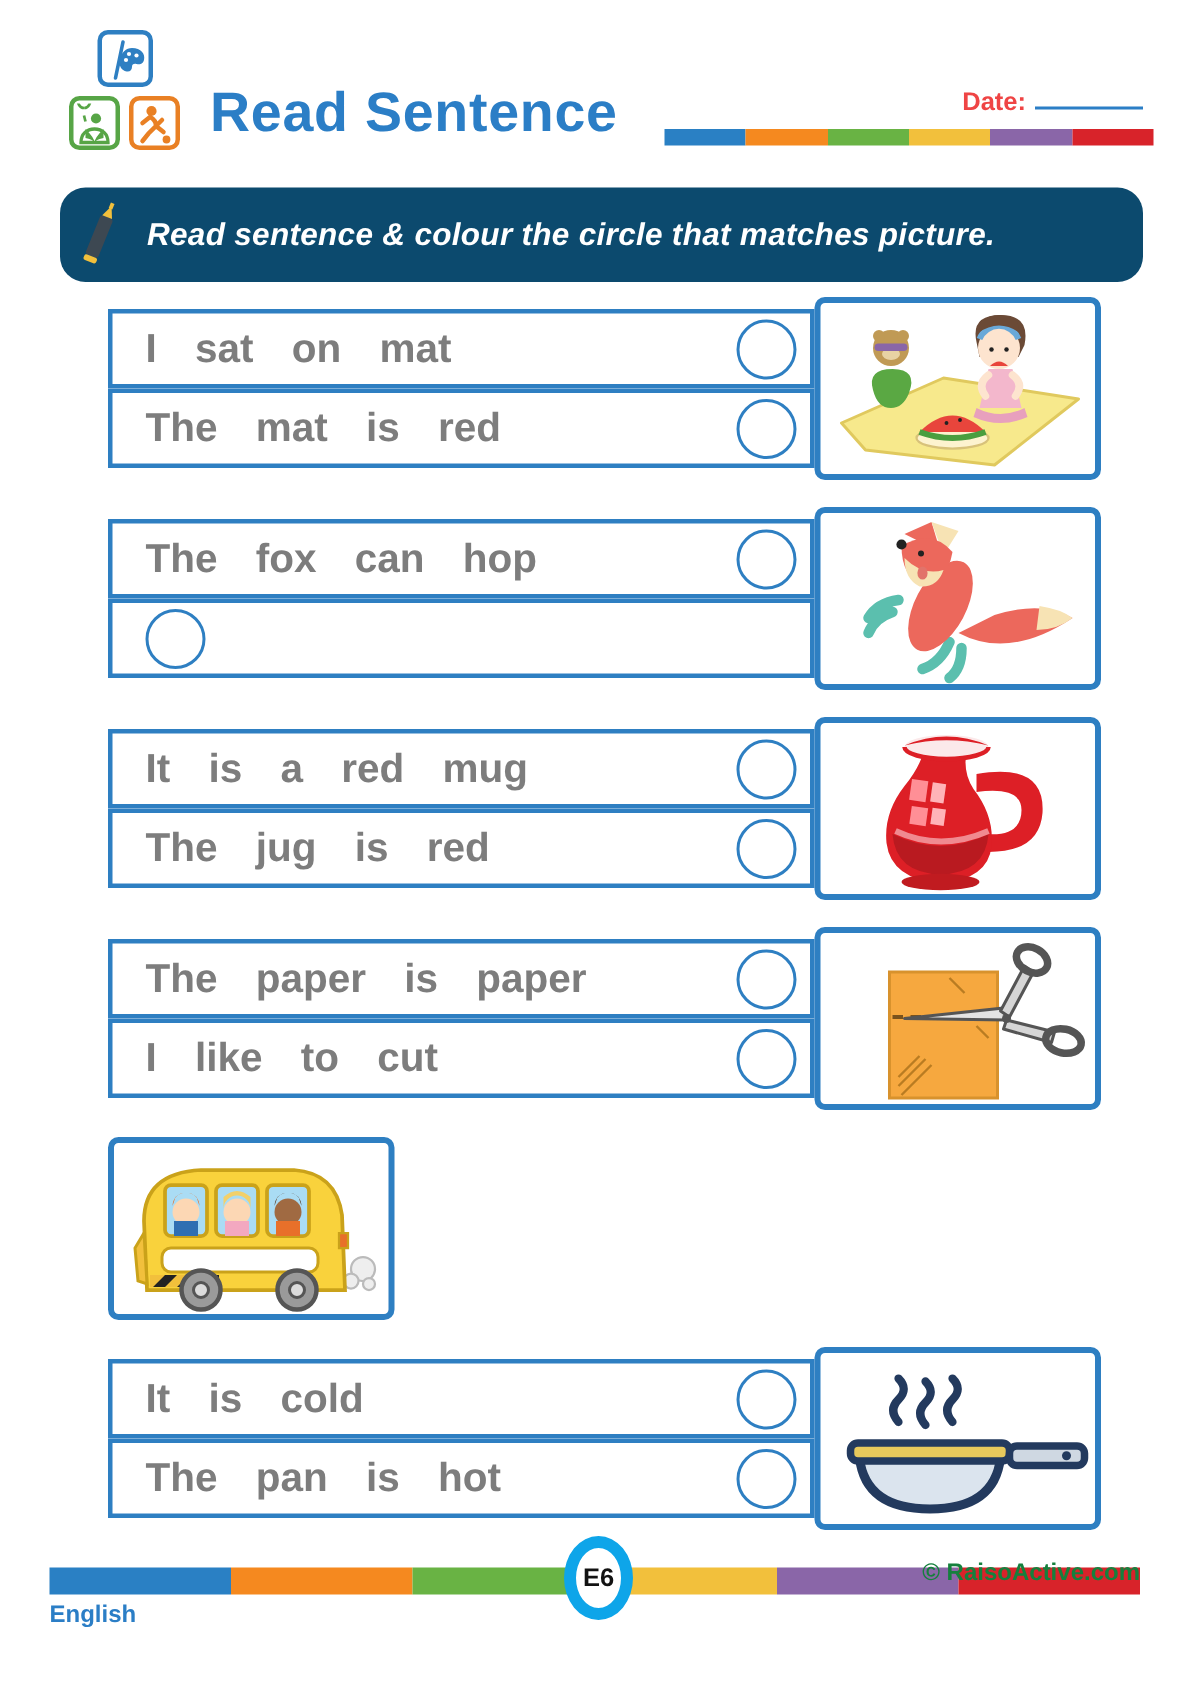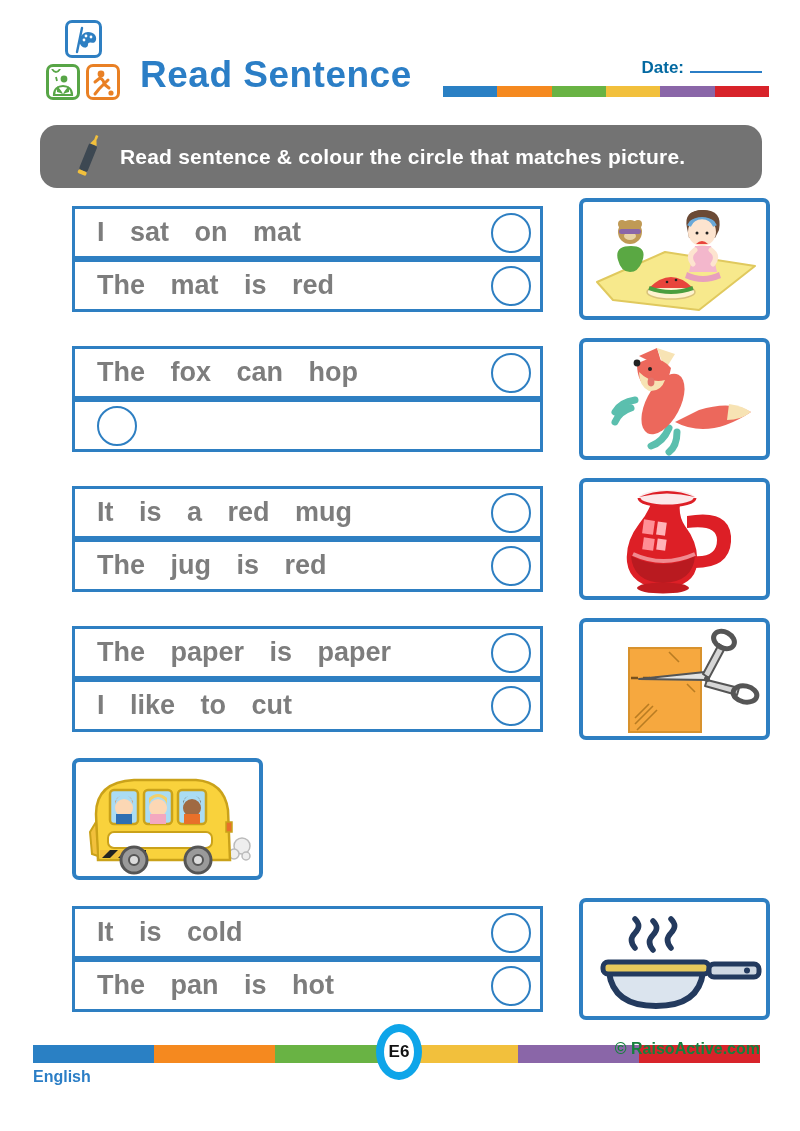--- a/index.html
+++ b/index.html
@@ -11,33 +11,33 @@
   .logo{position:absolute;left:46px;top:20px;width:78px;height:82px;}
   .logo-sq{position:absolute;border-radius:7px;background:#fff;box-sizing:border-box;}
   .sq-top{left:19px;top:0;width:37px;height:38px;border:3px solid #2e7fc2;}
   .sq-left{left:0;top:44px;width:34px;height:36px;border:3px solid #57a546;}
   .sq-right{left:40px;top:44px;width:34px;height:36px;border:3px solid #e98024;}
   .logo-sq svg{display:block;margin:2px auto 0;}
   .page-title{
     position:absolute;left:140px;top:54px;font-size:37px;font-weight:bold;
     color:#2b7ec6;letter-spacing:.5px;
   }
-  .date-wrap{position:absolute;right:38px;top:58px;font-size:17px;font-weight:bold;color:#0369a1;}
+  .date-wrap{position:absolute;right:38px;top:58px;font-size:17px;font-weight:bold;color:#ef4444;}
   .date-line{display:inline-block;width:72px;height:13px;border-bottom:2px solid #2b7ec6;margin-left:6px;}
   .top-rainbow{position:absolute;left:443px;top:86px;width:326px;height:11px;display:flex;}
   .rainbow-seg{flex:1;height:100%;}
   
   .banner{
     position:absolute;left:40px;top:125px;width:722px;height:63px;box-sizing:border-box;
-    background:#737373;border-radius:17px;display:flex;align-items:center;padding:0 32px;
+    background:#0c4a6e;border-radius:17px;display:flex;align-items:center;padding:0 10px;font-style:italic;
   }
   .banner-text{color:#ffffff;font-weight:bold;font-size:21px;margin-left:14px;letter-spacing:.2px;}
   
   .rows{position:absolute;left:42px;top:198px;width:728px;}
-  .row{display:flex;justify-content:space-between;align-items:center;height:122px;margin-bottom:18px;padding-left:30px;}
+  .row{display:flex;align-items:center;height:122px;margin-bottom:18px;padding-left:30px;}
   .sentences{width:471px;}
   .sbox{
     box-sizing:border-box;height:53px;border:3px solid #2e7fc2;background:#fff;
     display:flex;align-items:center;justify-content:space-between;padding:0 9px 0 22px;
   }
   .sbox + .sbox{margin-top:0;gap:12px;}
   .stext{color:#7d7d7d;font-weight:bold;font-size:27px;word-spacing:18px;white-space:nowrap;}
   .circle{
     width:40px;height:40px;border:2px solid #2e7fc2;border-radius:50%;
     background:#fff;flex-shrink:0;box-sizing:border-box;

